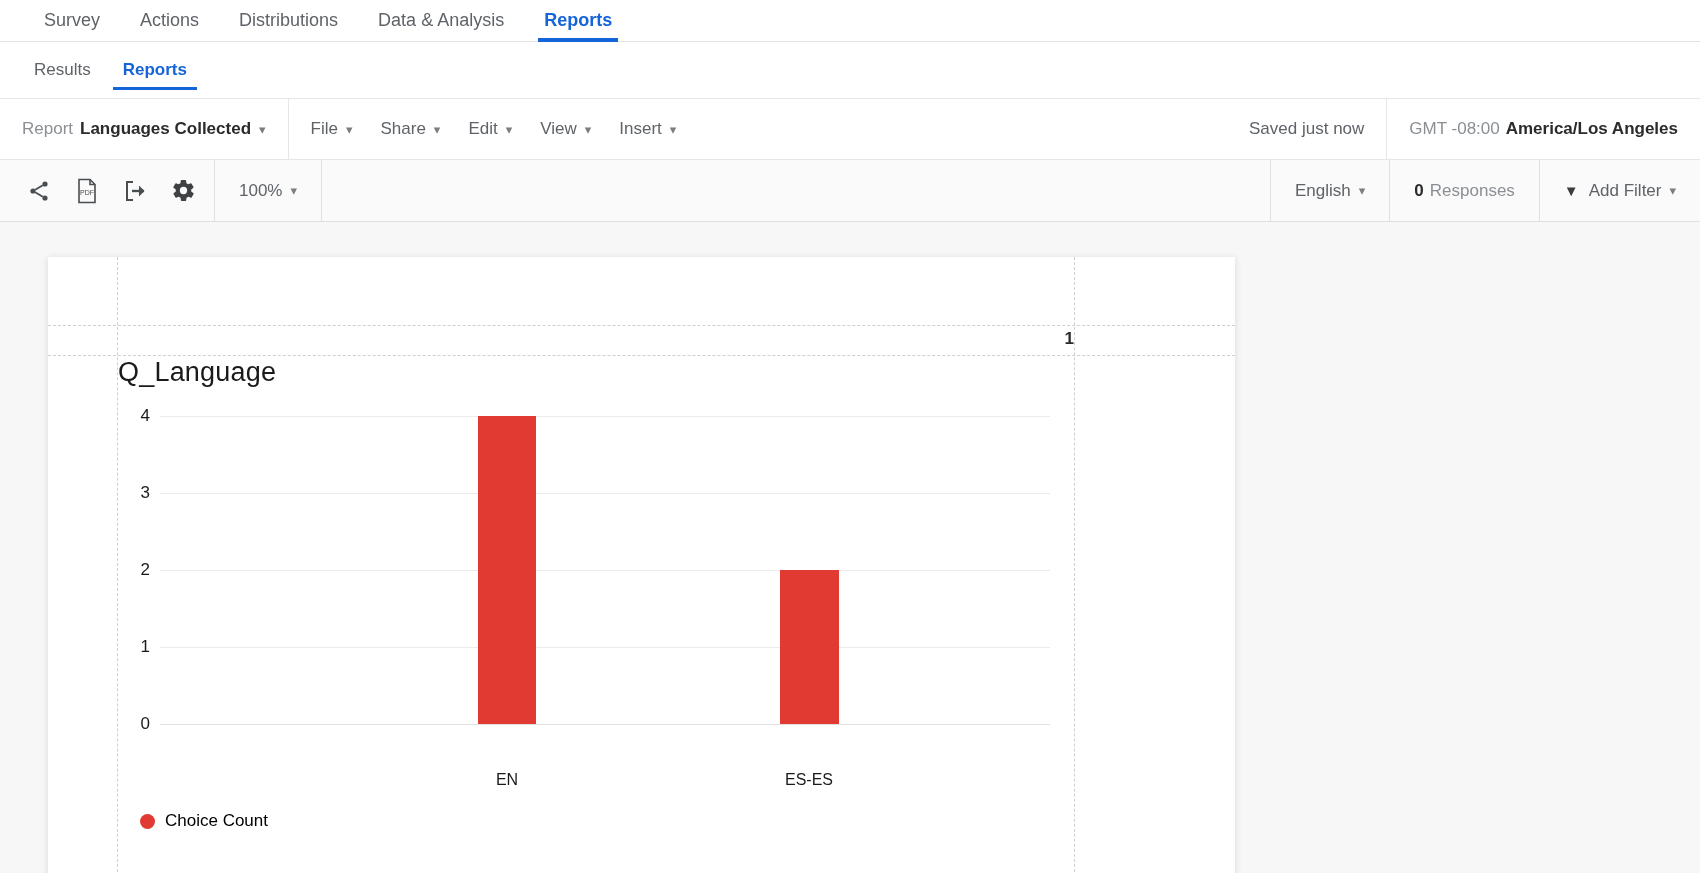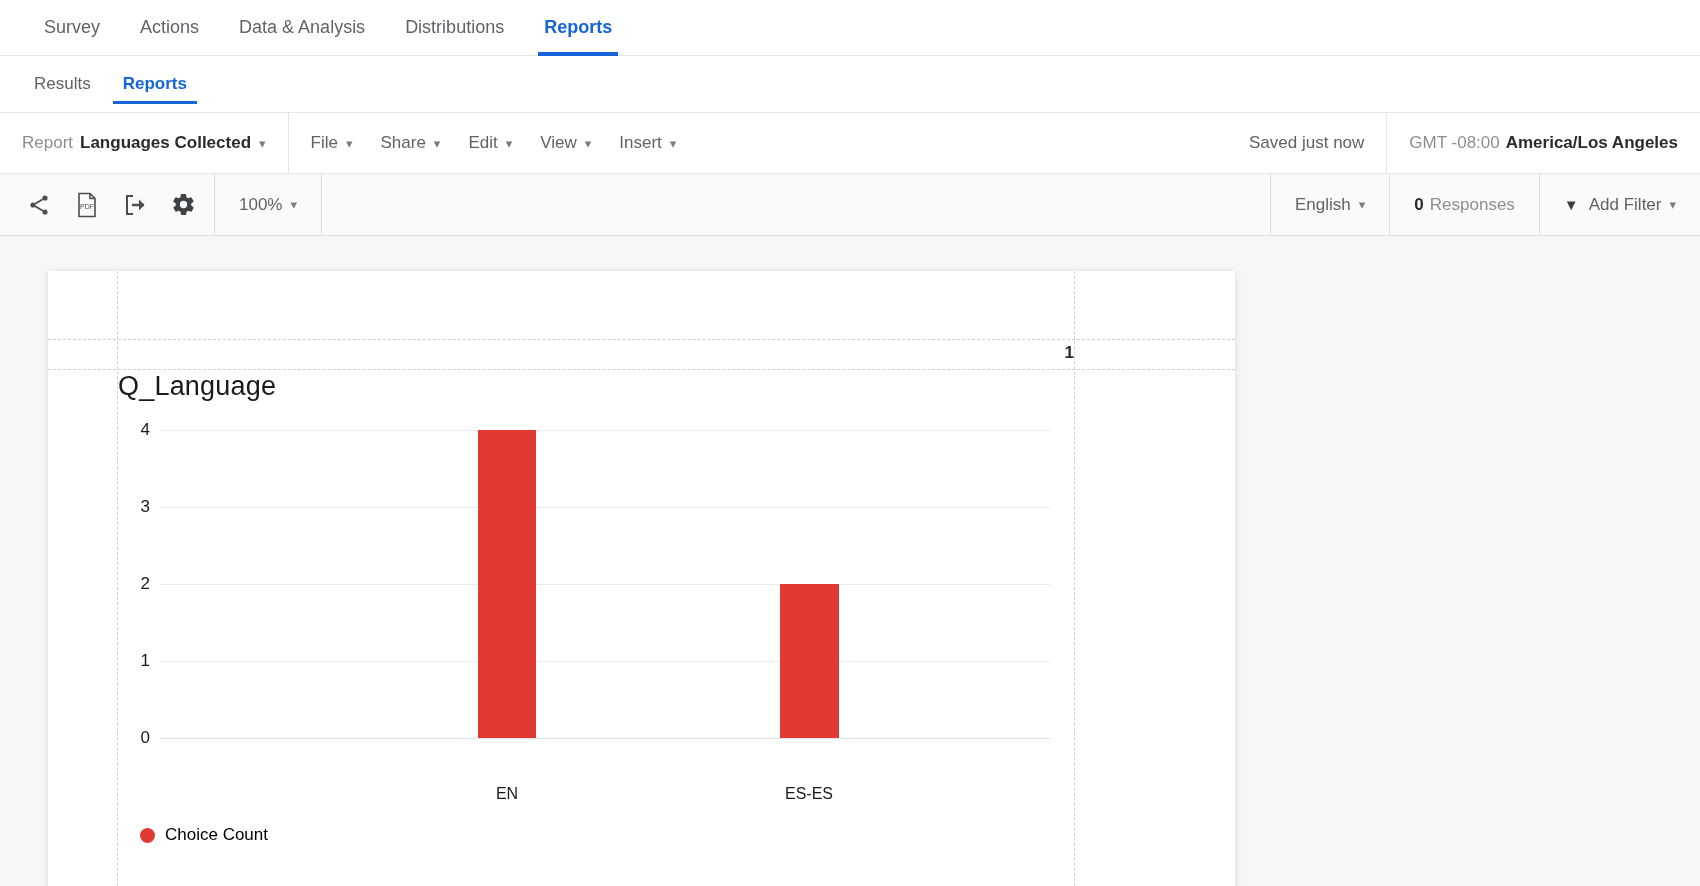--- a/index.html
+++ b/index.html
@@ -5,21 +5,21 @@
   * { box-sizing: border-box; margin: 0; padding: 0; }
   html, body {
     width: 1700px; height: 886px;
     background: #ffffff;
     font-family: "Liberation Sans", sans-serif;
     overflow: hidden;
   }
 
   
   .topnav {
-    height: 56px;
+    height: 42px;
     background: #fff;
     border-bottom: 1px solid #e3e3e3;
     display: flex;
     align-items: stretch;
     padding-left: 24px;
   }
   .topnav-item {
     display: flex; align-items: center;
     padding: 0 20px;
     font-size: 18px;
@@ -211,24 +211,24 @@
 <body>
 
 <div class="topnav">
   <div class="topnav-item">
       <span>Survey</span>
     </div>
   <div class="topnav-item">
       <span>Actions</span>
     </div>
   <div class="topnav-item">
+      <span>Distributions</span>
+    </div>
+  <div class="topnav-item">
       <span>Data &amp; Analysis</span>
-    </div>
-  <div class="topnav-item">
-      <span>Distributions</span>
     </div>
   <div class="topnav-item active">
       <span>Reports</span>
     </div>
 </div>
 
 <div class="subnav">
   <div class="subnav-item">
       <span>Results</span>
     </div>

